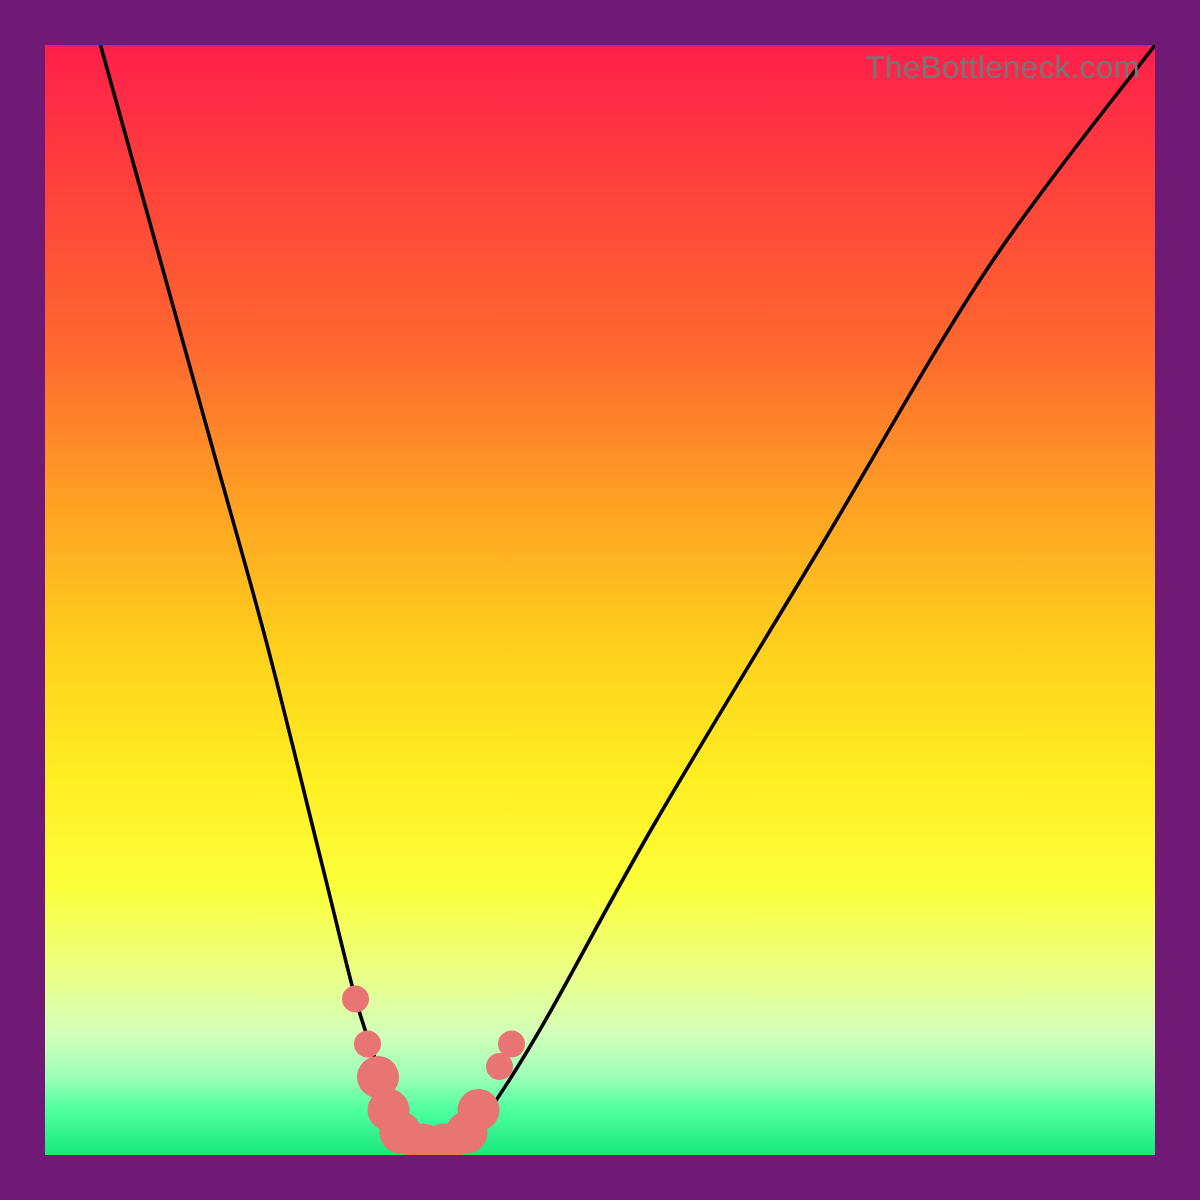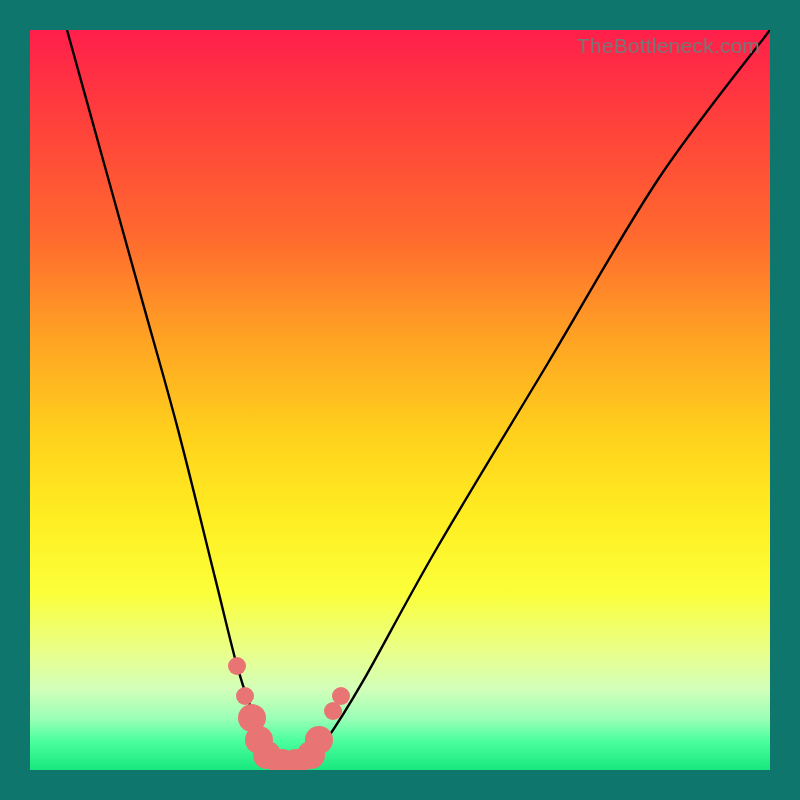--- a/index.html
+++ b/index.html
@@ -8,21 +8,21 @@
     width: 800px;
     height: 800px;
     overflow: hidden;
     font-family: Arial, Helvetica, sans-serif;
     background: #000;
   }
   .frame {
     position: relative;
     width: 800px;
     height: 800px;
-    background: #0f766e;
+    background: #701a75;
   }
   .plot {
     position: absolute;
     left: 30px;
     top: 30px;
     width: 740px;
     height: 740px;
     background: linear-gradient(
       to bottom,
       #ff1f4b 0%,

